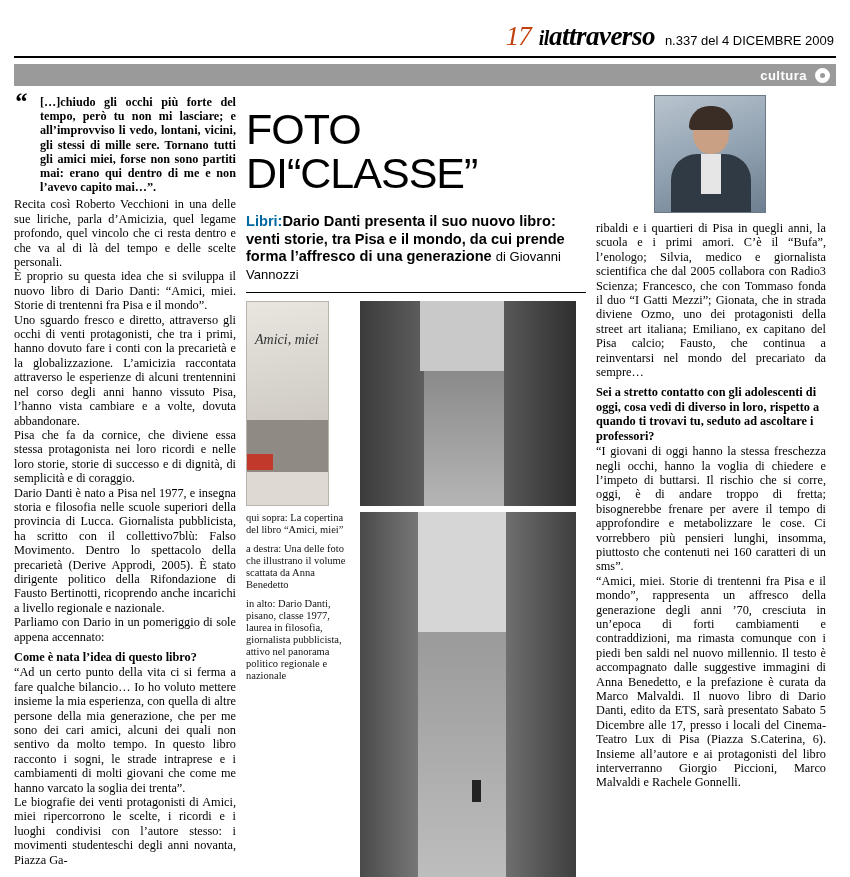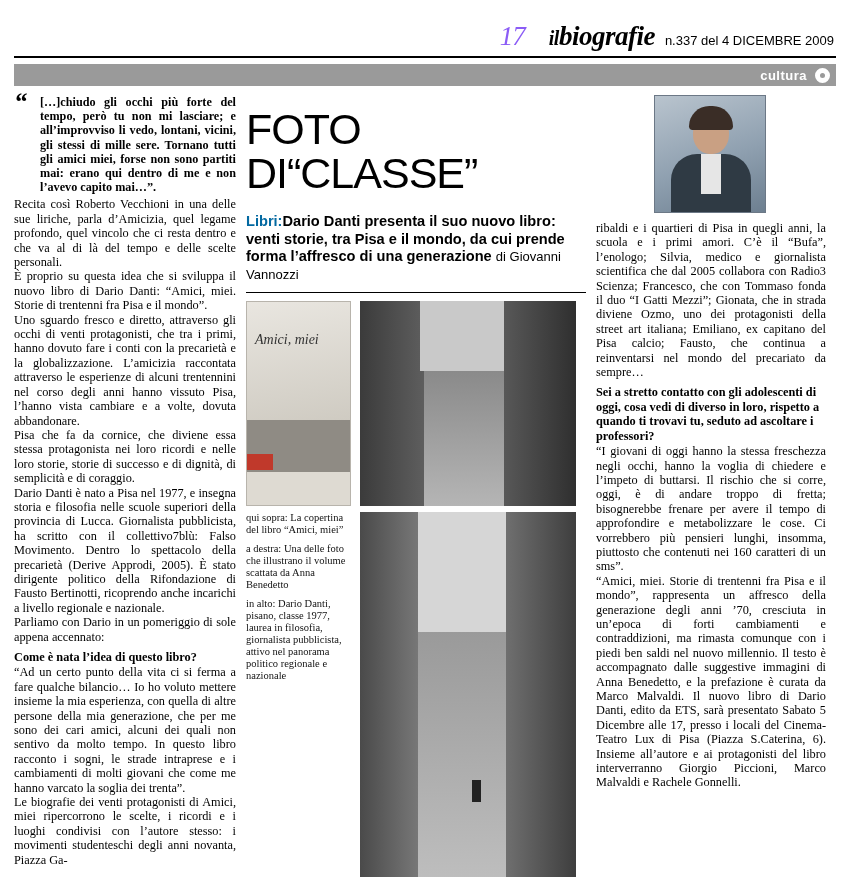--- a/index.html
+++ b/index.html
@@ -25,24 +25,24 @@
     position: relative;
     height: 40px;
     display: flex;
     align-items: flex-end;
     justify-content: flex-end;
     padding-right: 2px;
   }
   .page-number {
     font-family: "Liberation Serif", serif;
     font-size: 27px;
-    color: #8b5cf6;
+    color: #c2410c;
     font-style: italic;
     line-height: 1;
-    margin-right: 24px;
+    margin-right: 8px;
     letter-spacing: -1px;
   }
   .logo {
     font-family: "Liberation Serif", serif;
     font-size: 27px;
     font-weight: bold;
     font-style: italic;
     line-height: 1;
     letter-spacing: -0.5px;
   }
@@ -163,21 +163,21 @@
 
   .mid-rule {
     border-top: 1px solid #000;
     margin: 9px 0 8px 0;
   }
 
   
   .photo-row { display: flex; gap: 9px; }
 
   .book-cover {
-    width: 105px; height: 205px;
+    width: 83px; height: 205px;
     background: #d8d4cc;
     position: relative;
     border: 1px solid #b8b4ac;
     overflow: hidden;
   }
   .book-cover .bc-top {
     position: absolute; left: 0; top: 0; right: 0; height: 118px;
     background: linear-gradient(170deg,#e9e6e0,#cfcbc2);
   }
   .book-cover .bc-title {
@@ -298,21 +298,21 @@
   .mt6 { margin-top: 6px; }
   .mt8 { margin-top: 8px; }
 </style>
 </head>
 <body>
 
 <div class="page">
 
   <div class="masthead">
     <span class="page-number">17</span>
-    <span class="logo"><span class="il">il</span><span>biografie</span></span>
+    <span class="logo"><span class="il">il</span><span>attraverso</span></span>
     <span class="issue">n.337 del 4 DICEMBRE 2009</span>
   </div>
   <div class="rule-top"></div>
 
   <div class="section-bar">
     <span class="label">cultura</span>
     <span class="dot"></span>
   </div>
 
   <div class="content">

